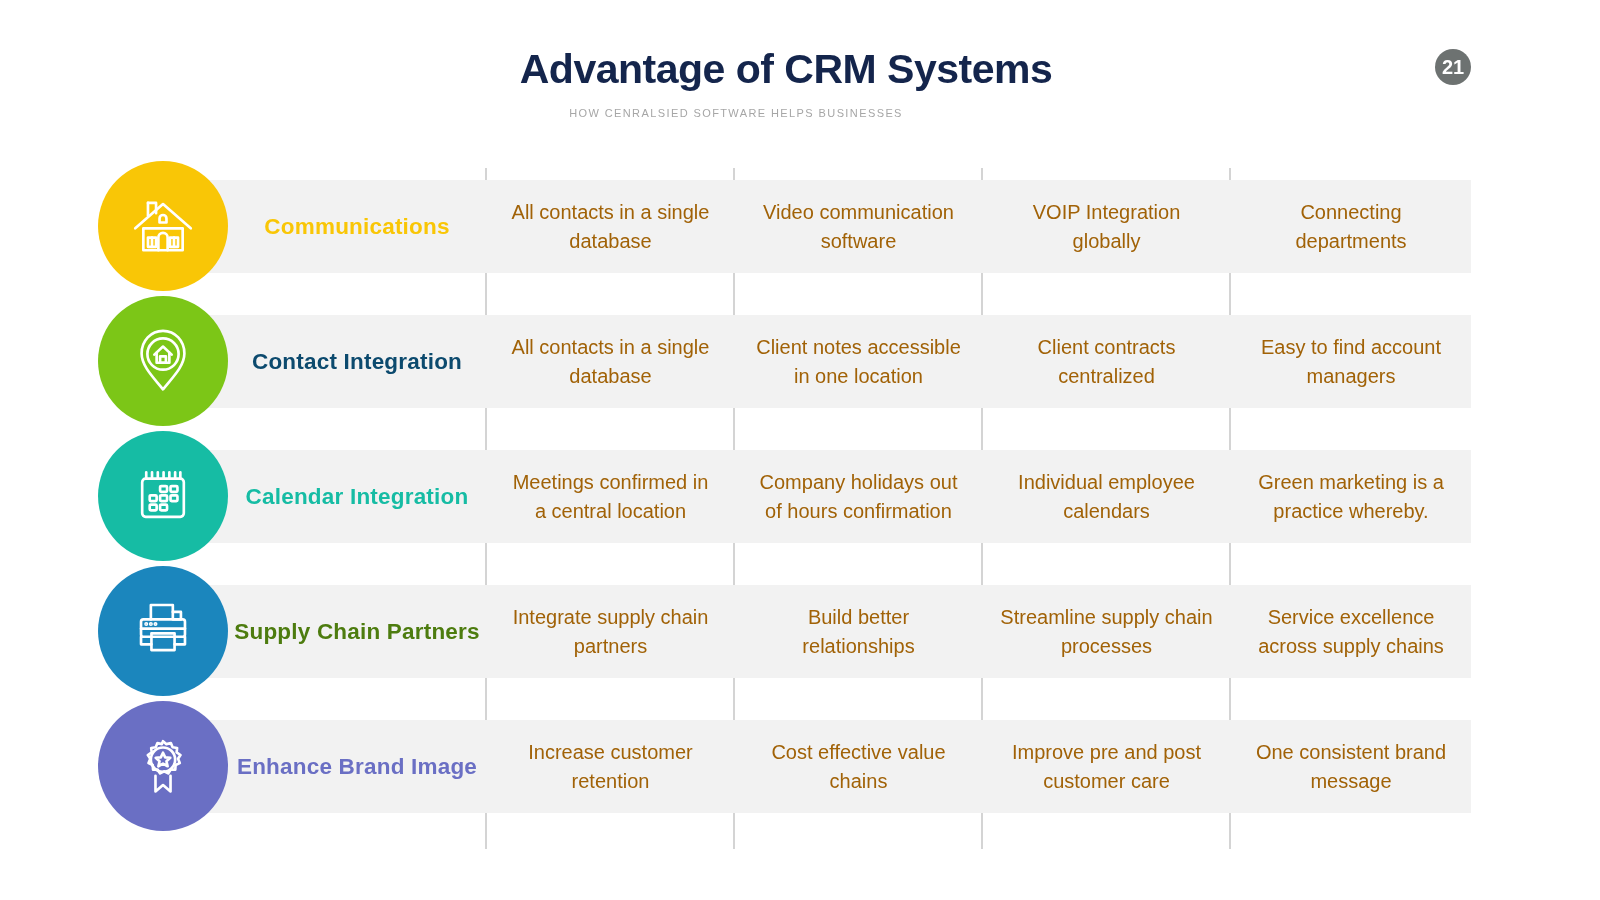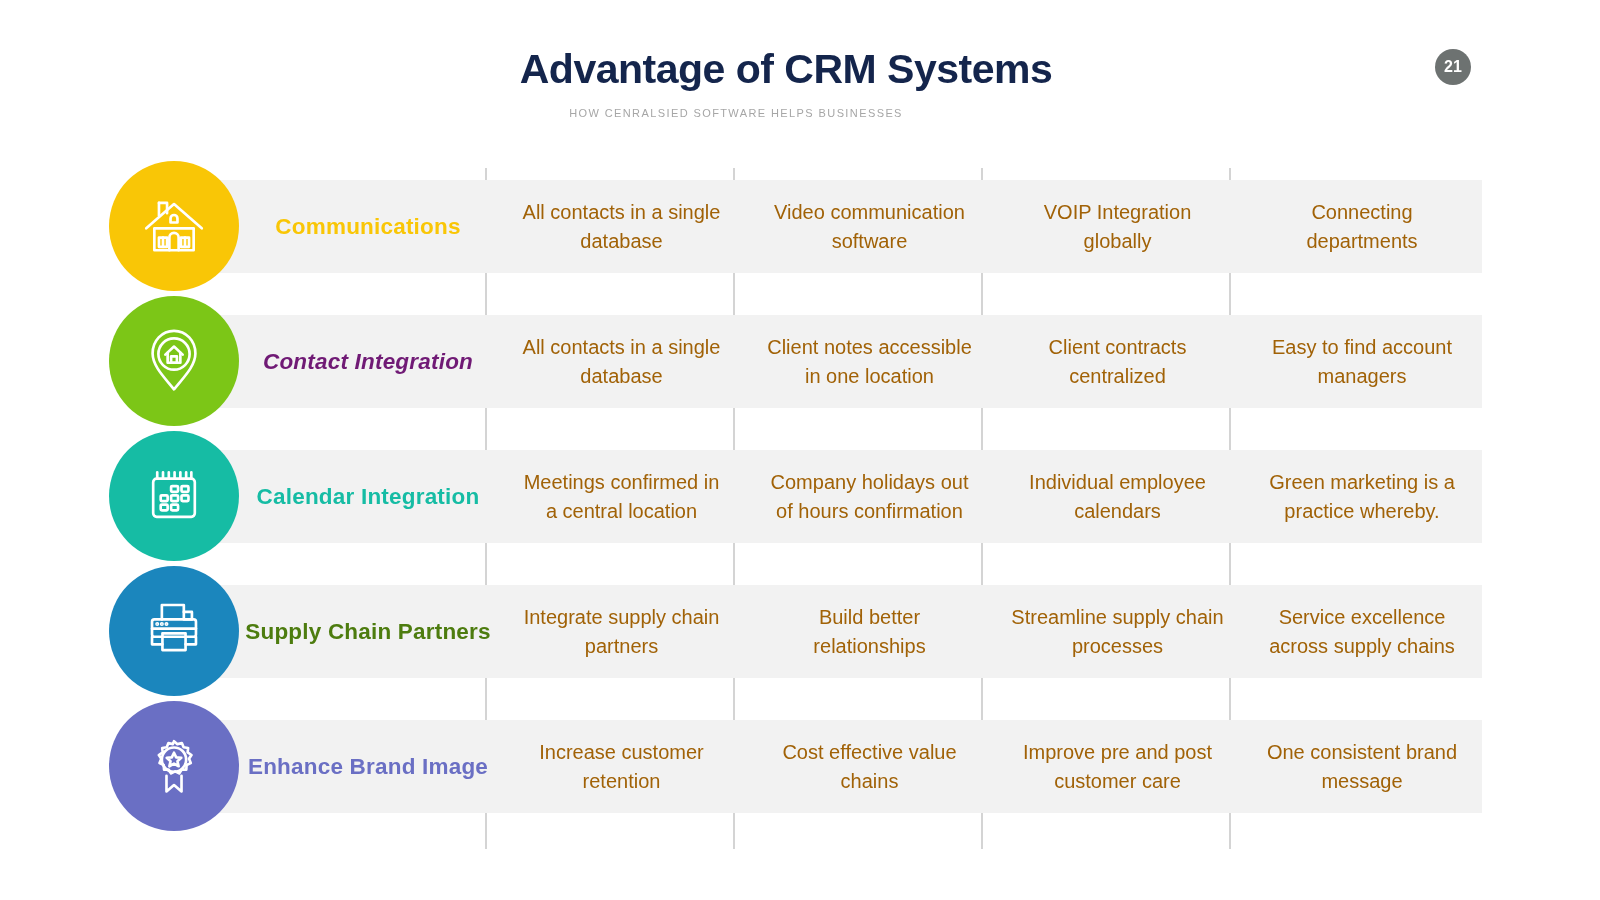--- a/index.html
+++ b/index.html
@@ -14,29 +14,29 @@
   .title{
     position:absolute;top:46px;left:786px;transform:translateX(-50%);
     font-size:41px;font-weight:bold;color:#14254C;letter-spacing:-0.5px;white-space:nowrap;
   }
   .subtitle{
     position:absolute;top:107px;left:736px;transform:translateX(-50%);
     font-size:11px;color:#A6A6A6;letter-spacing:1.4px;white-space:nowrap;
   }
   .page-badge{
     position:absolute;top:49px;left:1435px;width:36px;height:36px;border-radius:50%;
-    background:#6D7271;color:#fff;font-size:16px;font-weight:bold;
+    background:#6D7271;color:#fff;font-size:20px;font-weight:bold;
     display:flex;align-items:center;justify-content:center;
   }
 
   
   .vline{position:absolute;top:168px;height:681px;width:2px;background:#D4D4D4;}
   .vline.v0{left:485px}.vline.v1{left:733px}.vline.v2{left:981px}.vline.v3{left:1229px}
 
-  .row{position:absolute;left:12px;width:1432px;height:93px;padding-left:44px;}
+  .row{position:absolute;left:1px;width:1432px;height:93px;padding-left:44px;}
   .row.r0{top:180px}.row.r1{top:315px}.row.r2{top:450px}.row.r3{top:585px}.row.r4{top:720px}
 
   .band{position:absolute;left:168px;top:0;width:1302px;height:93px;background:#F2F2F2;}
 
   .circle{
     position:absolute;left:97px;top:-19px;width:130px;height:130px;border-radius:50%;
     display:flex;align-items:center;justify-content:center;
   }
   .circle svg{display:block;}
 
@@ -103,21 +103,21 @@
     <div class="band"></div>
     <div class="circle" style="background: rgb(124, 198, 23);">
       <svg width="74" height="74" viewBox="0 0 64 64" fill="none" stroke="#ffffff" stroke-width="2.3" stroke-linecap="round" stroke-linejoin="round">
         <path d="M32 6 C21.5 6 13.5 14.5 13.5 25.5 C13.5 36.5 24 46.5 32 56.5 C40 46.5 50.5 36.5 50.5 25.5 C50.5 14.5 42.5 6 32 6 Z"></path>
         <circle cx="32" cy="26" r="13.5"></circle>
         <path d="M24.5 26.5 L32 19.5 L39.5 26.5"></path>
         <path d="M26.5 25 V33.5 H37.5 V25"></path>
         <rect x="29.5" y="28" width="5" height="5.5"></rect>
       </svg>
     </div>
-    <div class="row-label" style="color: #701a75; font-style: italic;">Contact Integration</div>
+    <div class="row-label" style="color: #0c4a6e;">Contact Integration</div>
     <div class="cell c0">All contacts in a single
 database</div>
     <div class="cell c1">Client notes accessible
 in one location</div>
     <div class="cell c2">Client contracts
 centralized</div>
     <div class="cell c3">Easy to find account
 managers</div>
   </section>
 

